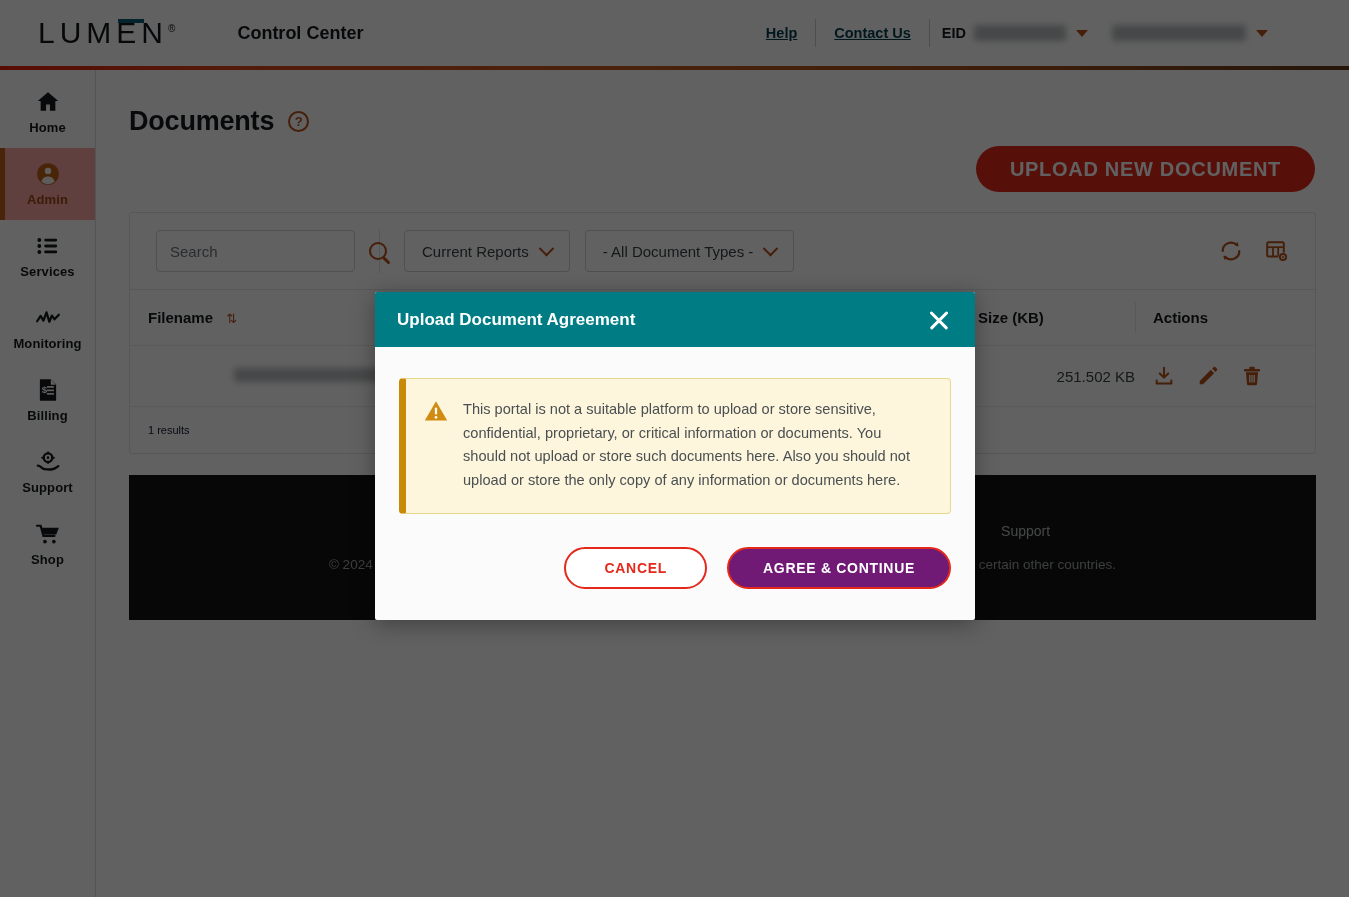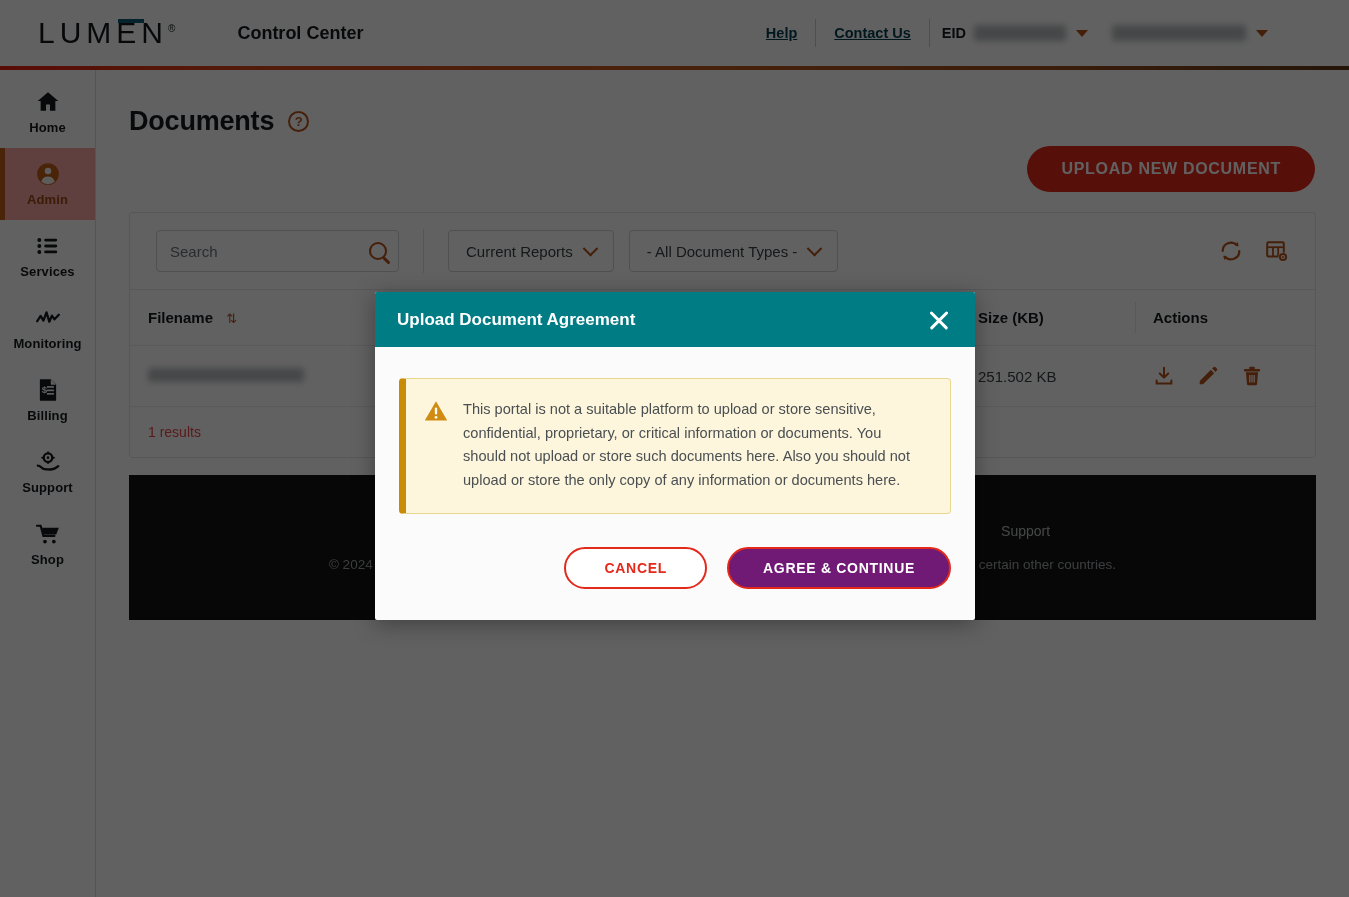--- a/index.html
+++ b/index.html
@@ -204,21 +204,21 @@
 
   
   #upload-btn {
     position: absolute;
     right: 34px; top: 76px;
     height: 46px;
     padding: 0 34px;
     border-radius: 24px;
     background: #e4291b;
     color: #ffffff;
-    font-size: 16px;
+    font-size: 20px;
     font-weight: 700;
     letter-spacing: .7px;
     border: none;
     display: flex;
     align-items: center;
     justify-content: center;
     cursor: pointer;
     font-family: "Liberation Sans", sans-serif;
   }
 
@@ -233,21 +233,21 @@
   }
   #filter-bar {
     height: 76px;
     display: flex;
     align-items: center;
     padding: 0 26px;
     gap: 0;
     position: relative;
   }
   #search-box {
-    width: 243px; height: 42px;
+    width: 199px; height: 42px;
     border: 1px solid #cdd1d4;
     border-radius: 4px;
     display: flex;
     align-items: center;
     padding: 0 13px;
     background: #fff;
   }
   #search-input {
     flex: 1;
     border: none;
@@ -335,35 +335,36 @@
     margin-left: 9px;
     cursor: pointer;
     font-weight: 400;
   }
   #doc-table tbody tr { border-top: 1px solid #e9ecee; }
   #doc-table td {
     font-size: 15px;
     color: #3b4246;
     padding: 19px 0 19px 18px;
     vertical-align: middle;
+    text-align: right;
   }
   .cell-redacted {
     display: inline-block;
     width: 156px; height: 14px;
     background: #b9bcbe;
     filter: blur(3px);
     border-radius: 2px;
   }
   .actions-cell { display: flex; align-items: center; gap: 22px; }
   .act-icon { width: 22px; height: 22px; cursor: pointer; }
   #results-row {
     border-top: 1px solid #e9ecee;
     padding: 17px 0 17px 18px;
-    font-size: 14px;
-    color: #ef4444;
+    font-size: 11px;
+    color: #0f172a;
   }
 
   
   #footer {
     position: absolute;
     left: 33px; top: 405px;
     width: 1187px;
     height: 145px;
     background: #141414;
     color: #b8bcbe;

